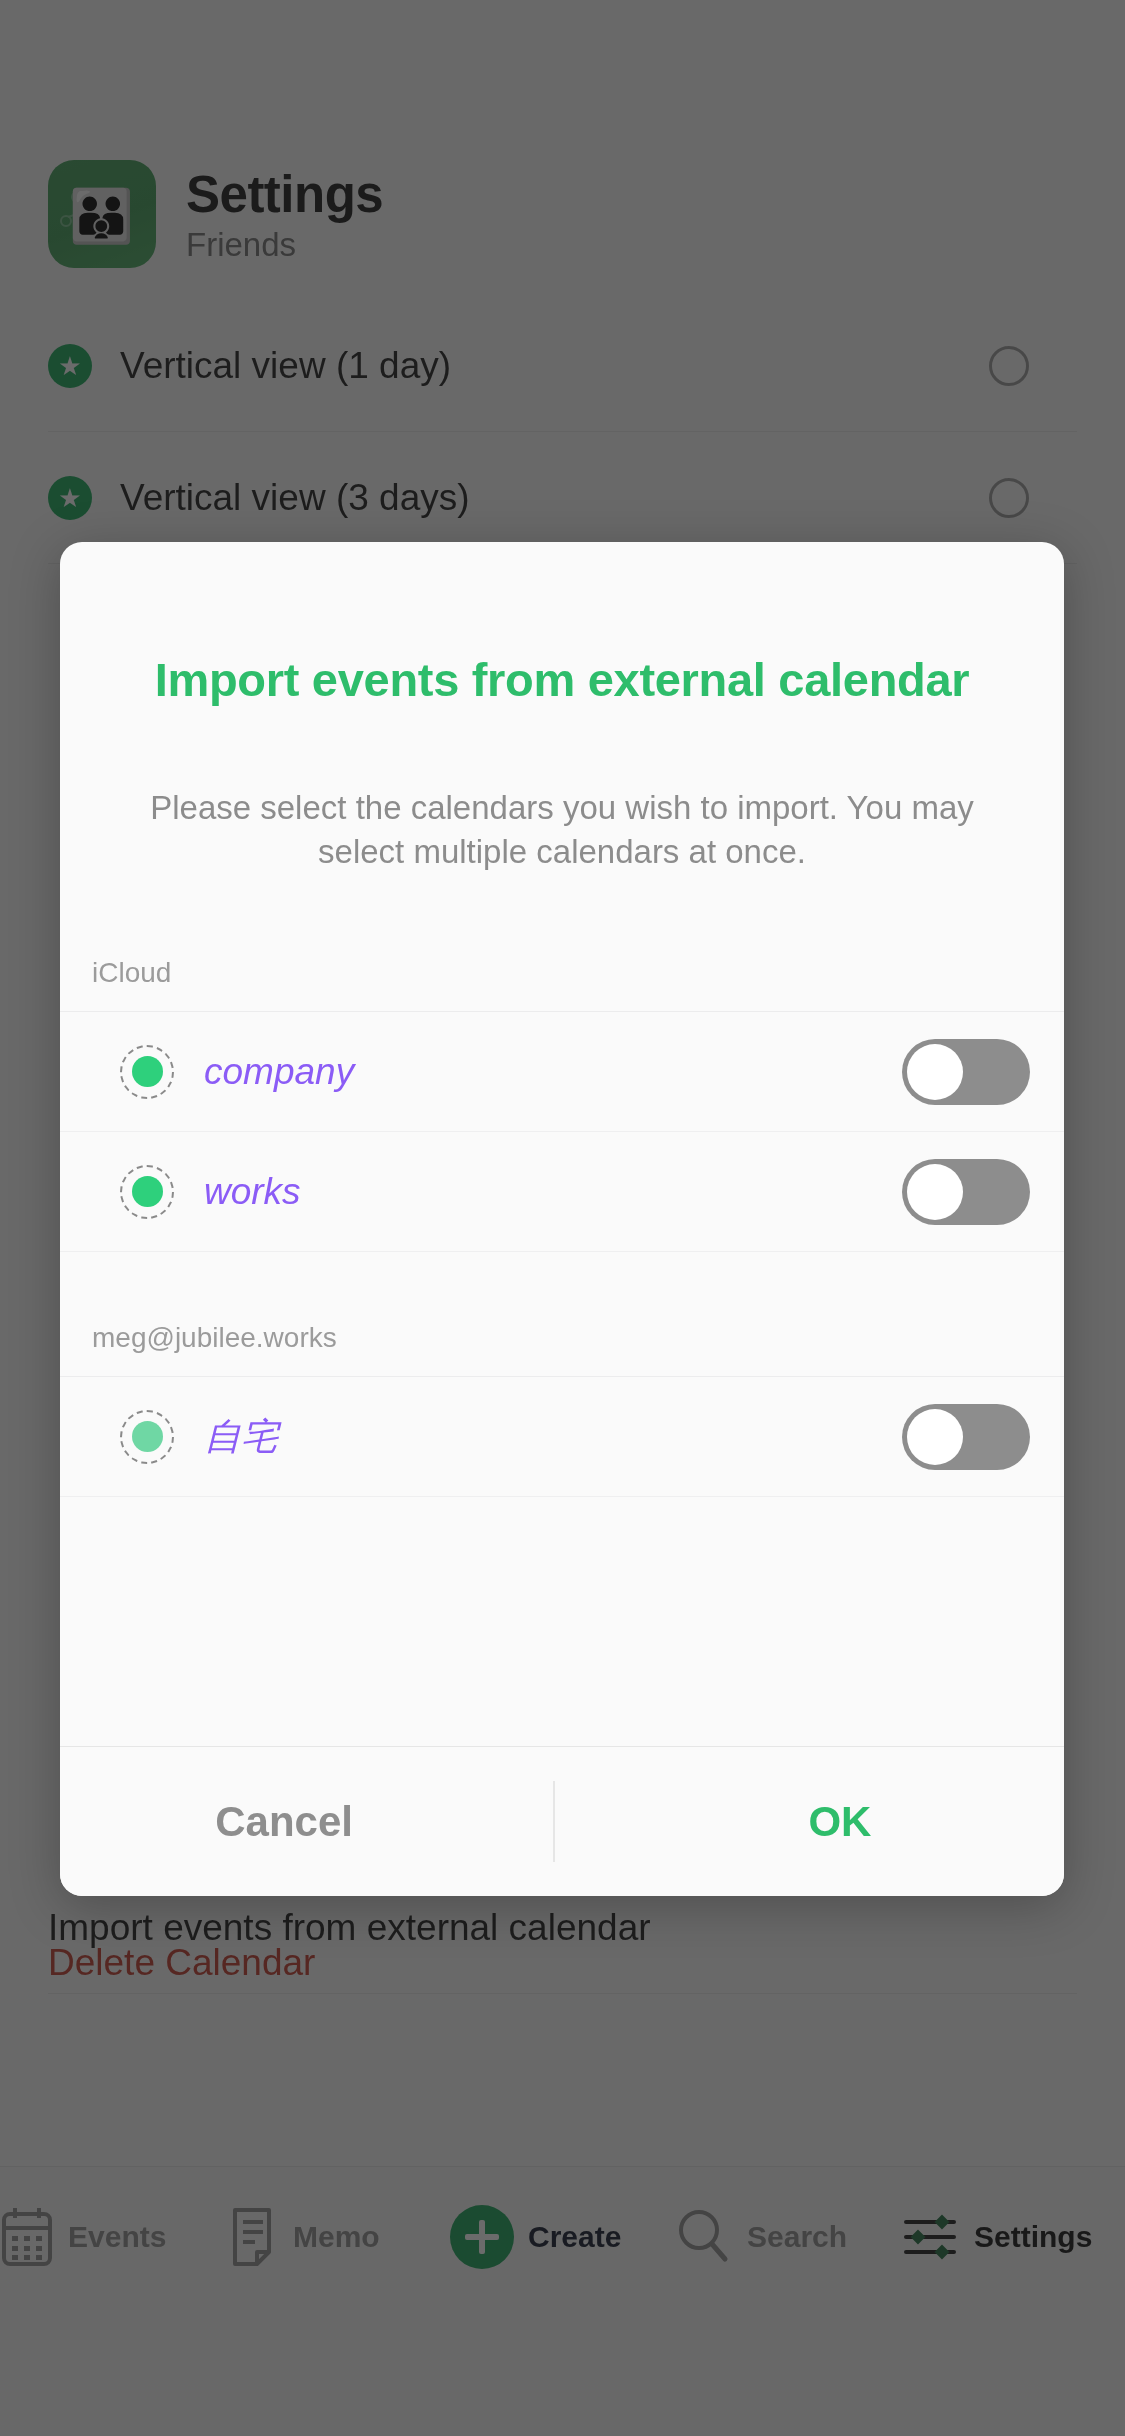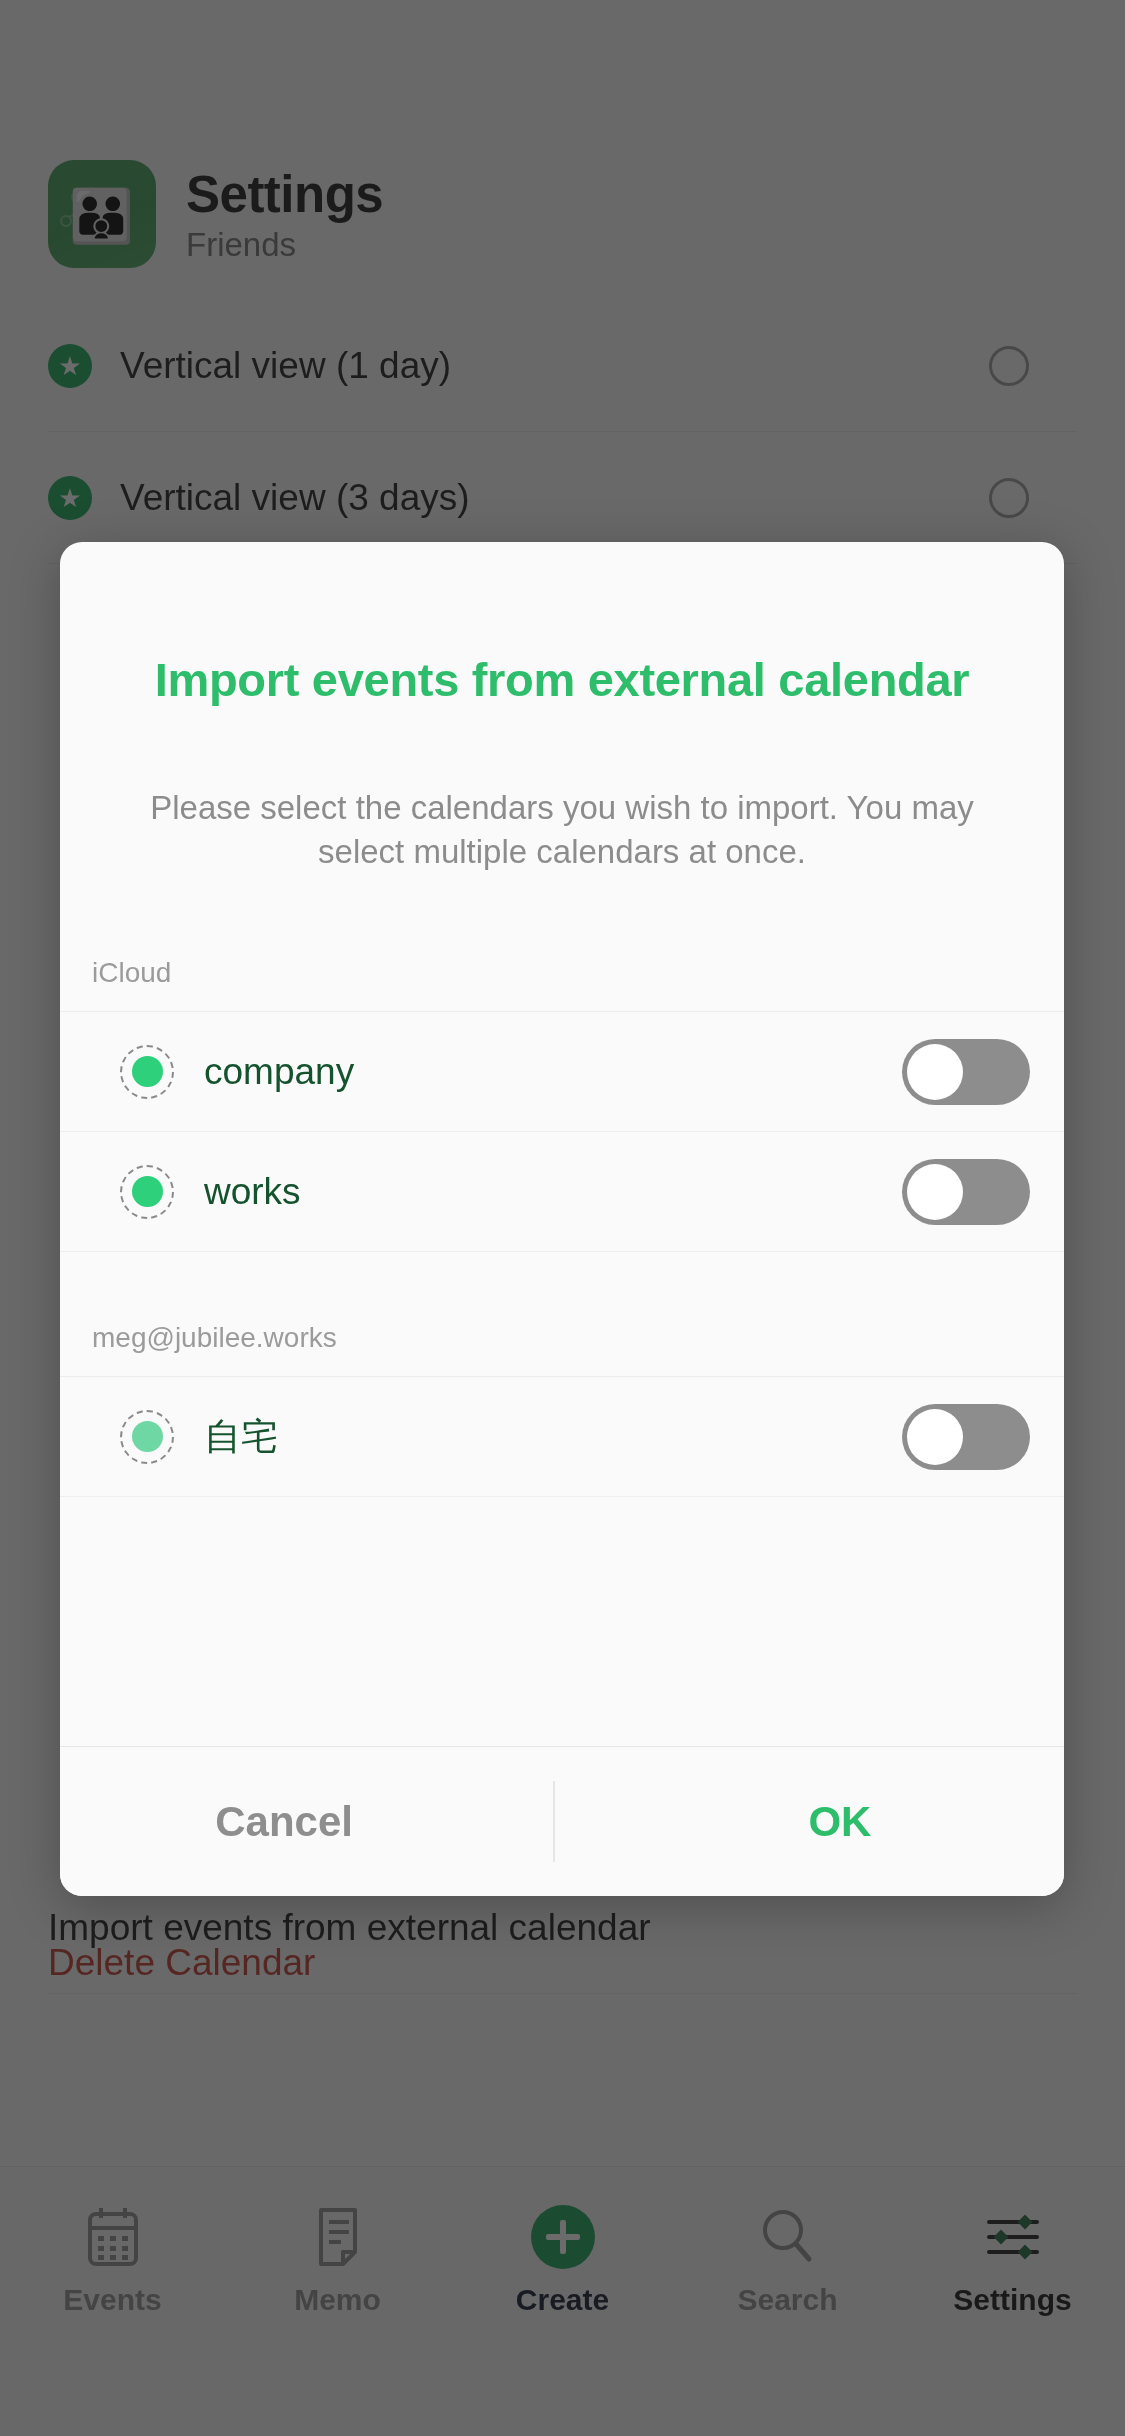--- a/index.html
+++ b/index.html
@@ -76,21 +76,21 @@
   #tabbar {
     position: absolute; left: 0; right: 0; bottom: 0;
     height: 270px;
     background: #f7f7f7;
     border-top: 1.5px solid #e4e4e4;
     display: flex; align-items: flex-start;
     padding-top: 38px;
   }
   .tab {
     flex: 1;
-    display: flex; flex-direction: column; align-items: center; gap: 14px;
+    display: flex; align-items: center; gap: 14px;
   }
   .tab .ic { height: 64px; display: flex; align-items: center; justify-content: center; }
   .tab .lbl { font-size: 30px; font-weight: bold; color: #8d8d8d; }
   .tab.active .lbl { color: #111; }
   .tab.create .lbl { color: #0f172a; }
   .create-circle {
     width: 64px; height: 64px; border-radius: 50%;
     background: #17a055;
     display: flex; align-items: center; justify-content: center;
   }
@@ -166,21 +166,22 @@
     flex: none;
     margin-right: 30px;
   }
   .dot {
     width: 31px; height: 31px; border-radius: 50%;
     background: #2ed07c;
   }
   .cal-name {
     flex: 1;
     font-size: 37px;
-    color: #14532d;
+    color: #8b5cf6;
+    font-style: italic;
   }
   .toggle {
     width: 128px; height: 66px;
     border-radius: 33px;
     background: #8d8d8d;
     position: relative;
     flex: none;
   }
   .toggle .knob {
     position: absolute; top: 5px; left: 5px;

